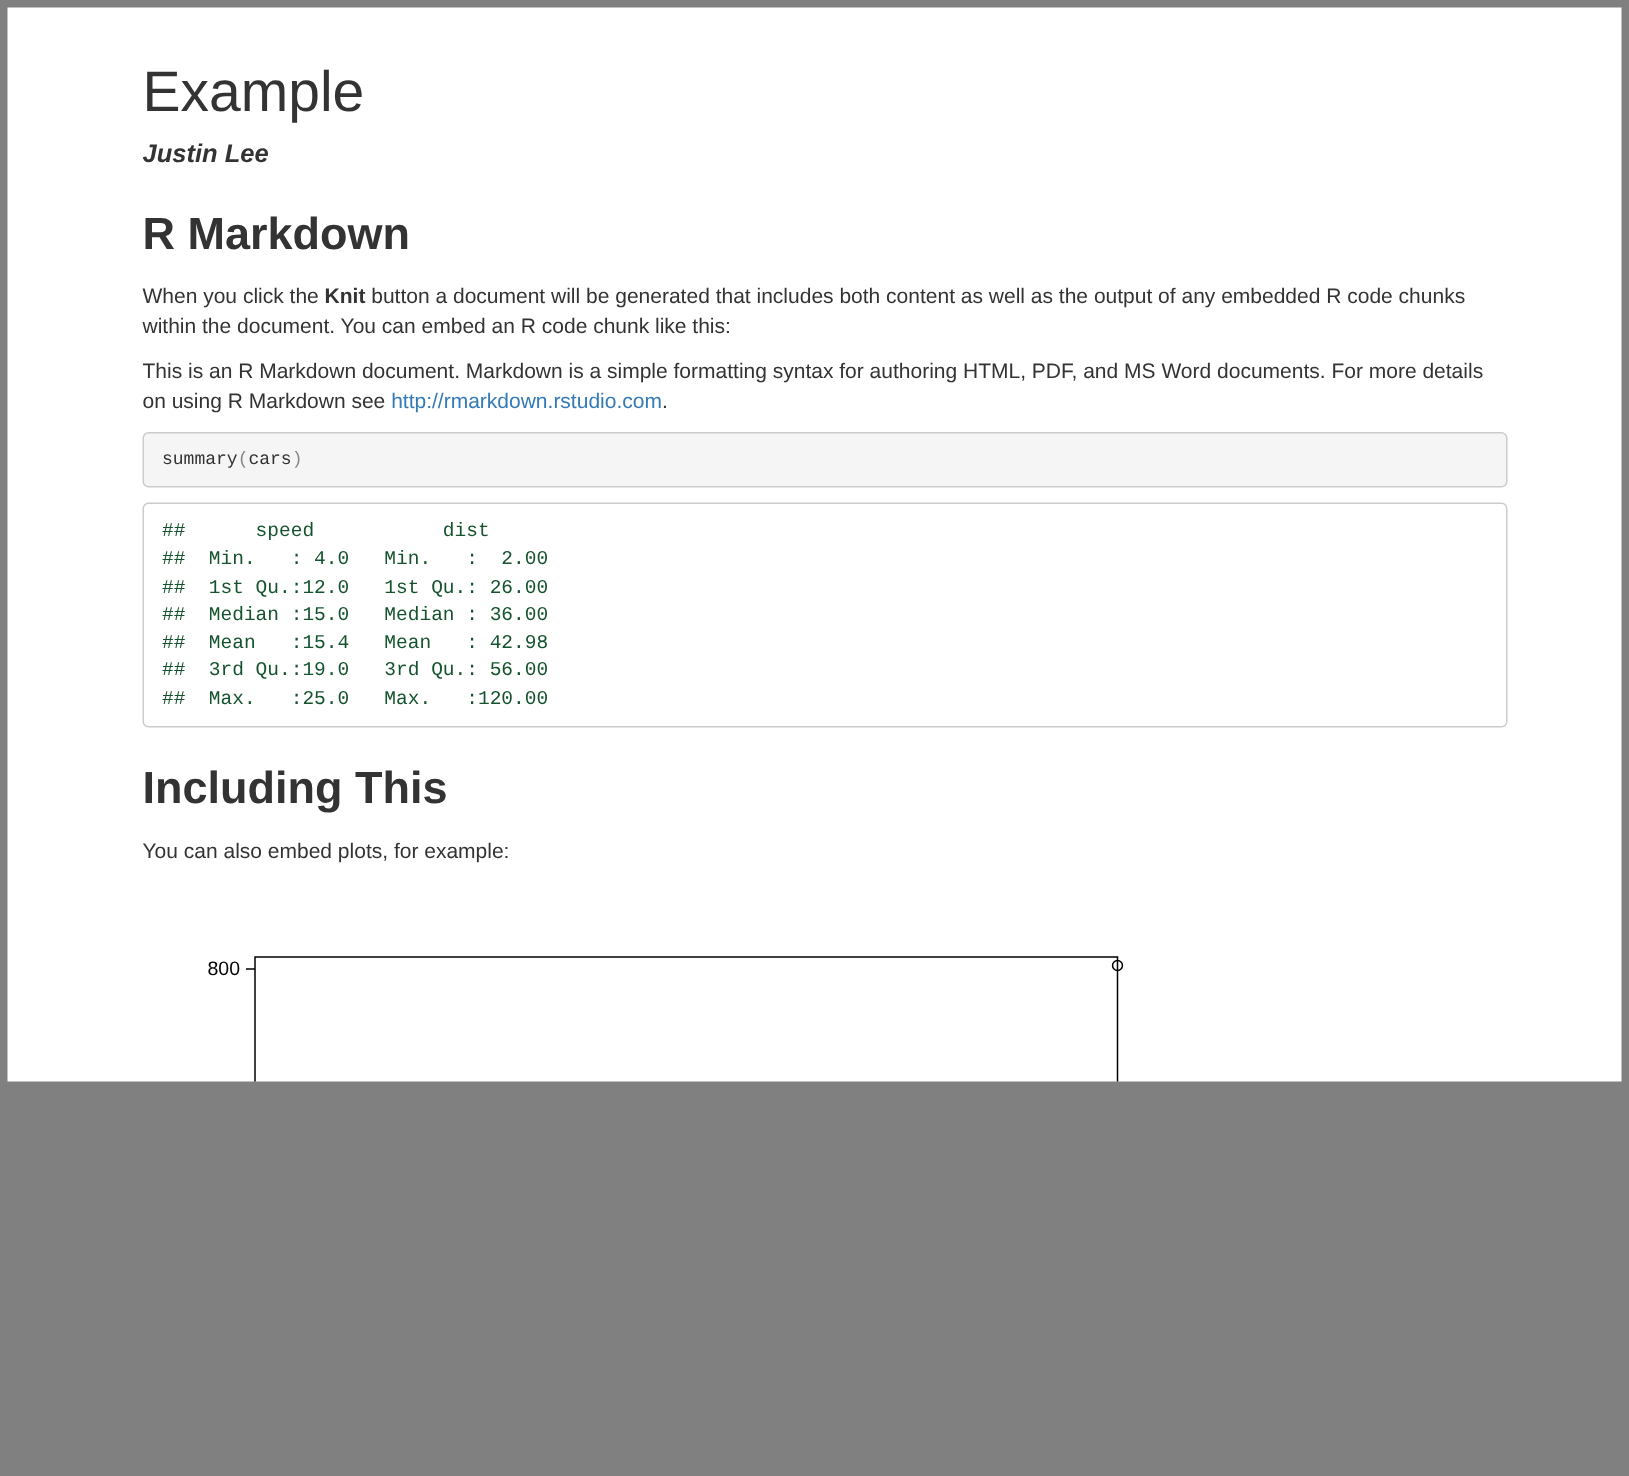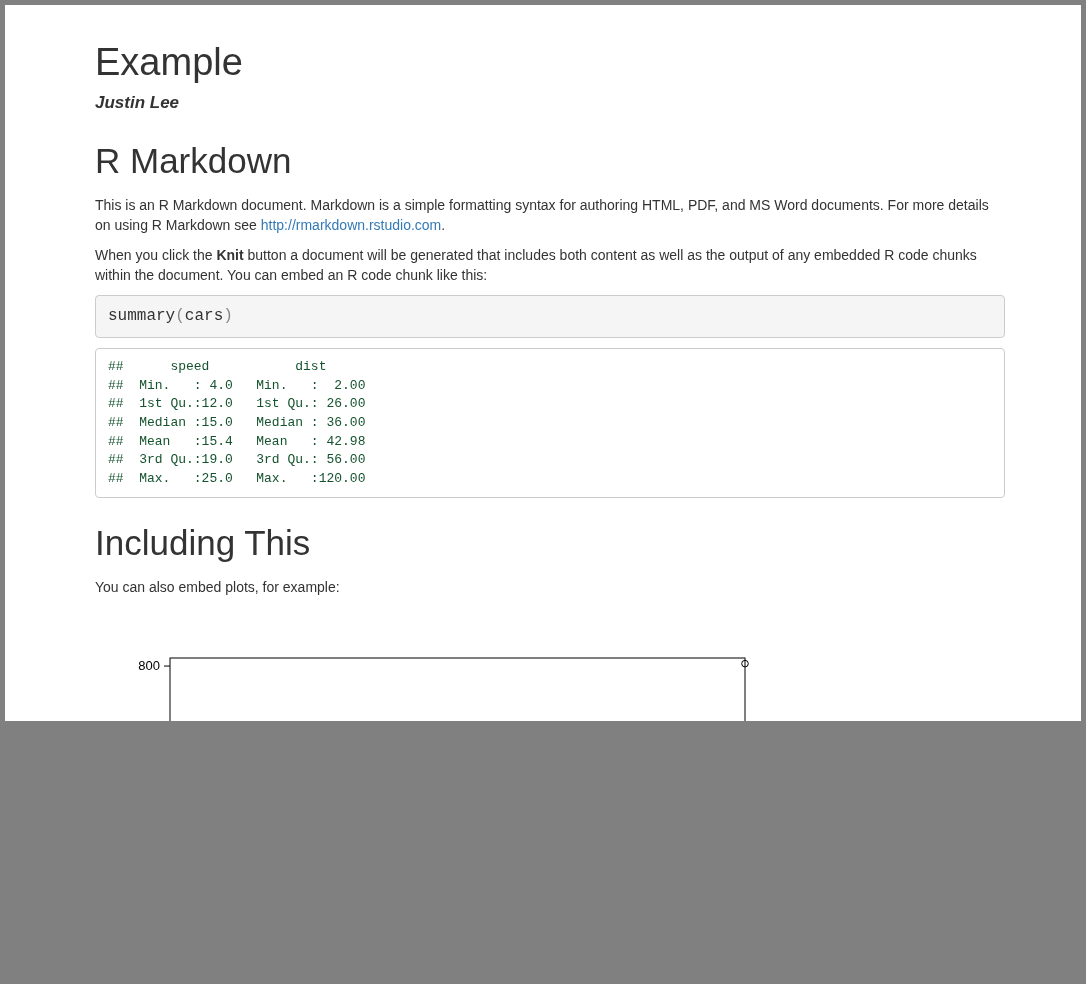--- a/index.html
+++ b/index.html
@@ -30,42 +30,42 @@
     font-weight: 500;
     margin: 10px 0 2px 0;
   }
   .author {
     font-style: italic;
     font-size: 17px;
     margin: 0 0 14px 0;
     font-weight: 700;
   }
   h2 {
-    font-size: 35px;
-    font-weight: 400;
+    font-size: 30px;
+    font-weight: 700;
     margin: 20px 0 10px 0;
   }
   p {
     margin: 0 0 10px 0;
     font-size: 14px;
   }
   a {
     color: #337ab7;
     text-decoration: none;
   }
   strong {
     font-weight: 700;
   }
   pre.codeblock {
     background: #f5f5f5;
     border: 1px solid #ccc;
     border-radius: 4px;
     padding: 9px 12px;
     font-family: "Courier New", Courier, monospace;
-    font-size: 16px;
+    font-size: 12px;
     margin: 0 0 10px 0;
     white-space: pre;
     overflow: auto;
   }
   pre.codeblock .paren {
     color: #888;
   }
   pre.outputblock {
     background: #fff;
     border: 1px solid #ccc;
@@ -89,25 +89,25 @@
 
 <div class="page">
   <div class="content">
 
     <h1 class="title">Example</h1>
     <div class="author">Justin Lee</div>
 
     <h2>R Markdown</h2>
 
     <p>
-      <span>This is an R Markdown document. Markdown is a simple formatting syntax for authoring HTML, PDF, and MS Word documents. For more details on using R Markdown see </span><a href="#">http://rmarkdown.rstudio.com</a><span>.</span>
+      <span>When you click the </span><strong>Knit</strong><span> button a document will be generated that includes both content as well as the output of any embedded R code chunks within the document. You can embed an R code chunk like this:</span>
     </p>
 
     <p>
-      <span>When you click the </span><strong>Knit</strong><span> button a document will be generated that includes both content as well as the output of any embedded R code chunks within the document. You can embed an R code chunk like this:</span>
+      <span>This is an R Markdown document. Markdown is a simple formatting syntax for authoring HTML, PDF, and MS Word documents. For more details on using R Markdown see </span><a href="#">http://rmarkdown.rstudio.com</a><span>.</span>
     </p>
 
     <pre class="codeblock"><span>summary</span><span class="paren">(</span><span>cars</span><span class="paren">)</span></pre>
 
     <pre class="outputblock">##      speed           dist       
 ##  Min.   : 4.0   Min.   :  2.00  
 ##  1st Qu.:12.0   1st Qu.: 26.00  
 ##  Median :15.0   Median : 36.00  
 ##  Mean   :15.4   Mean   : 42.98  
 ##  3rd Qu.:19.0   3rd Qu.: 56.00  

